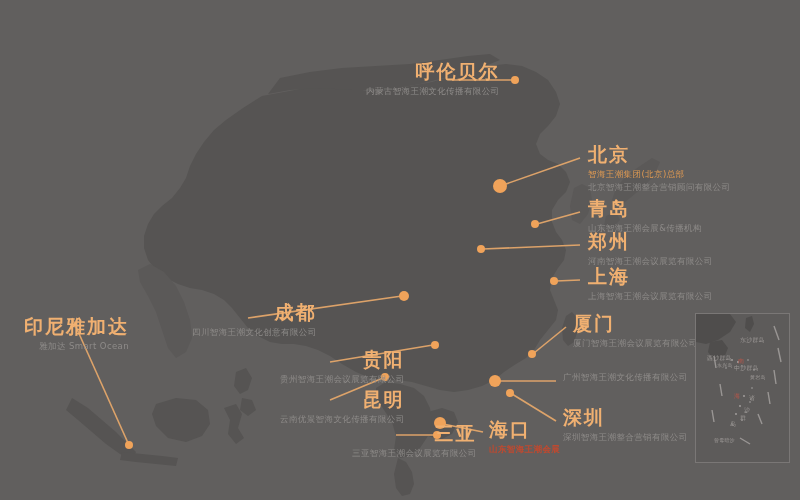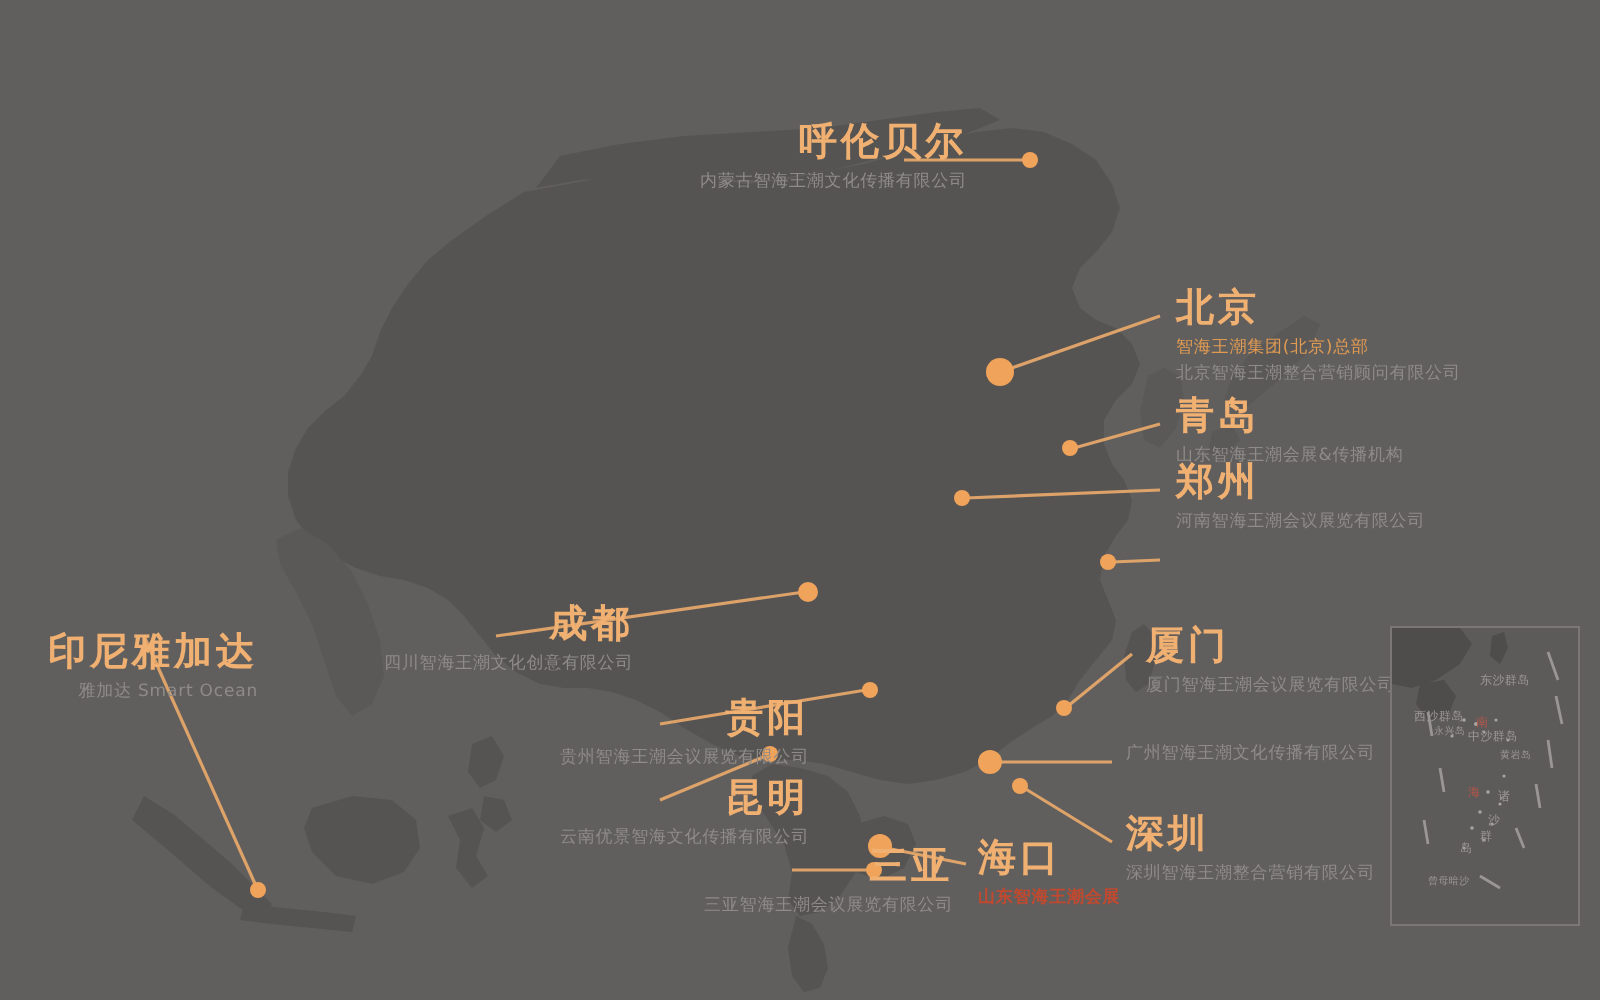--- a/index.html
+++ b/index.html
@@ -160,36 +160,40 @@
         <line x1="330" y1="362" x2="433" y2="345" class="leader"></line>
         <circle cx="435" cy="345" r="4" class="dot"></circle>
         <line x1="248" y1="318" x2="402" y2="296" class="leader"></line>
         <circle cx="404" cy="296" r="5" class="dot"></circle>
         <line x1="72" y1="318" x2="128" y2="443" class="leader"></line>
         <circle cx="129" cy="445" r="4" class="dot"></circle>
       </svg>
   </div>
 
   <div class="mapwrap" id="labels-layer">
-      <div class="label rt" style="left: 350px; top: 62px;">
+      <div class="label rt" style="left: 366px; top: 62px;">
         <div class="city">呼伦贝尔</div>
         <div class="sub">内蒙古智海王潮文化传播有限公司</div>
       </div>
       <div class="label lt" style="left: 588px; top: 145px;">
         <div class="city">北京</div>
         <div class="sub accent">智海王潮集团(北京)总部</div>
         <div class="sub" style="margin-top: 2px;">北京智海王潮整合营销顾问有限公司</div>
       </div>
       <div class="label lt" style="left: 588px; top: 199px;">
         <div class="city">青岛</div>
         <div class="sub">山东智海王潮会展&amp;传播机构</div>
       </div>
       <div class="label lt" style="left: 588px; top: 232px;">
         <div class="city">郑州</div>
         <div class="sub">河南智海王潮会议展览有限公司</div>
+      </div>
+      <div class="label lt" style="left: 588px; top: 267px;">
+        <div class="city">上海</div>
+        <div class="sub">上海智海王潮会议展览有限公司</div>
       </div>
       <div class="label lt" style="left: 573px; top: 314px;">
         <div class="city">厦门</div>
         <div class="sub">厦门智海王潮会议展览有限公司</div>
       </div>
       <div class="label lt" style="left: 563px; top: 368px;">
         <div class="sub">广州智海王潮文化传播有限公司</div>
       </div>
       <div class="label lt" style="left: 563px; top: 408px;">
         <div class="city">深圳</div>

